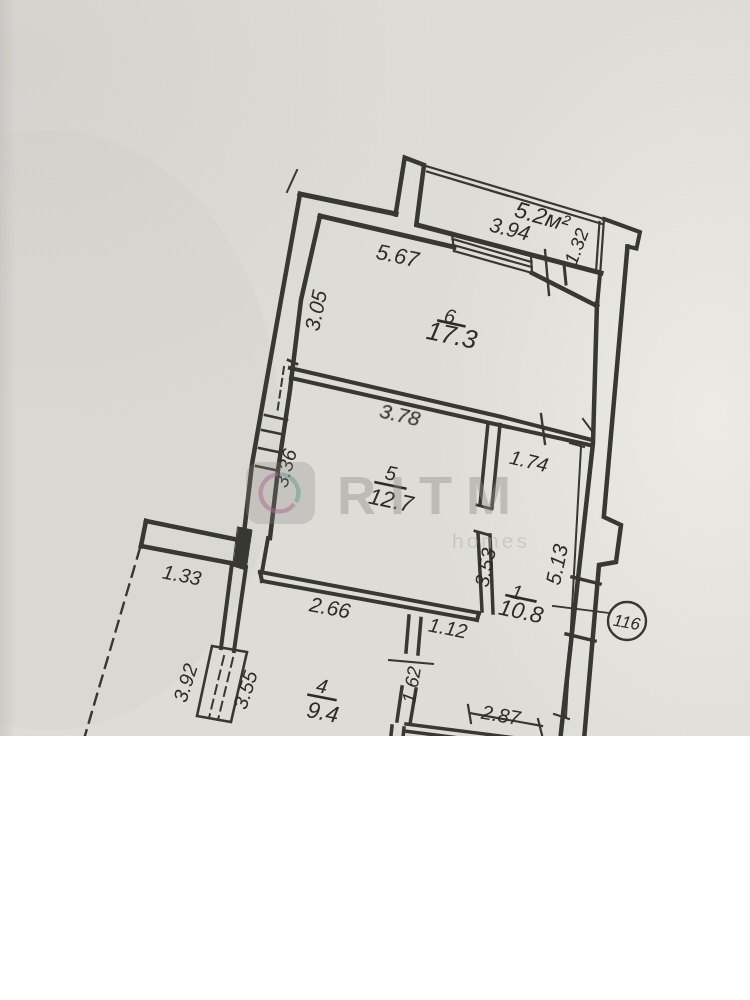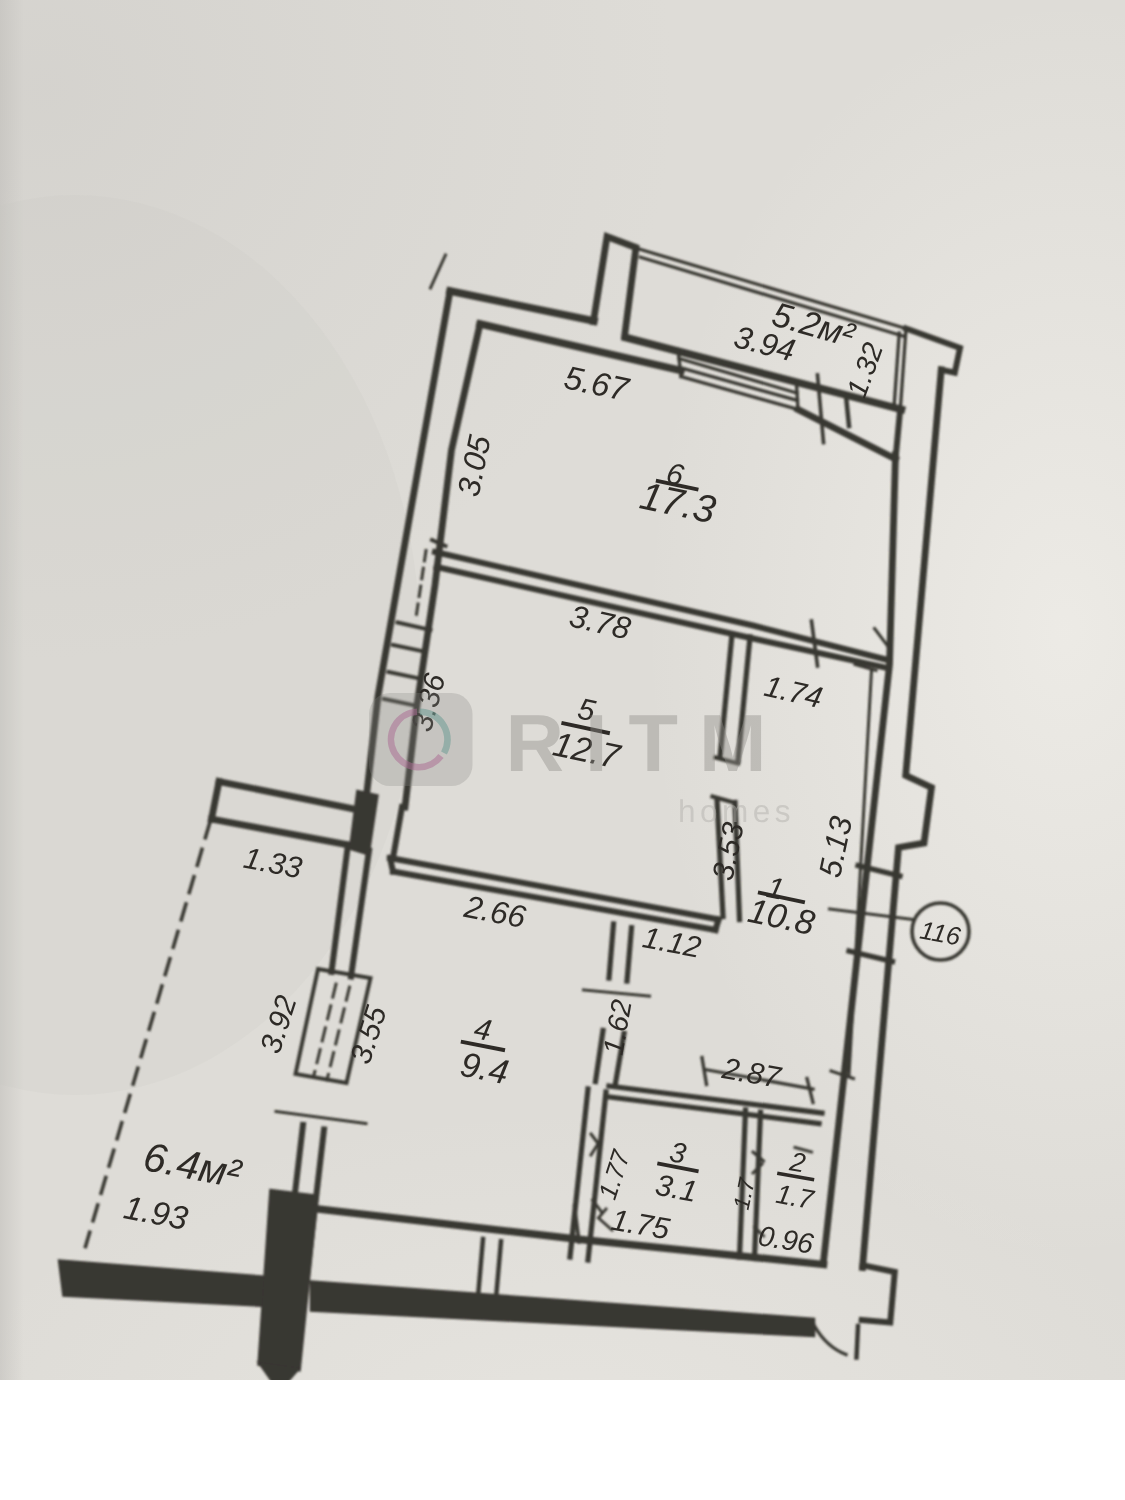--- a/index.html
+++ b/index.html
@@ -1,16 +1,16 @@
 <!DOCTYPE html>
 <html><head>
 <meta charset="utf-8">
 <style>
   html,body{margin:0;padding:0;}
-  #page{width:750px;height:920px;position:relative;overflow:hidden;
+  #page{width:750px;height:736px;position:relative;overflow:hidden;
     font-family:"Liberation Sans", sans-serif;background:#dbd9d5;}
   svg{display:block;}
 </style>
 </head>
 <body>
 <div id="page">
 <svg width="750" height="1000" viewBox="0 0 750 1000" xmlns="http://www.w3.org/2000/svg">
 <defs>
   <radialGradient id="shTL" cx="0.5" cy="0.5" r="0.5">
     <stop offset="0" stop-color="#c9c7c3" stop-opacity="0.45"></stop>

